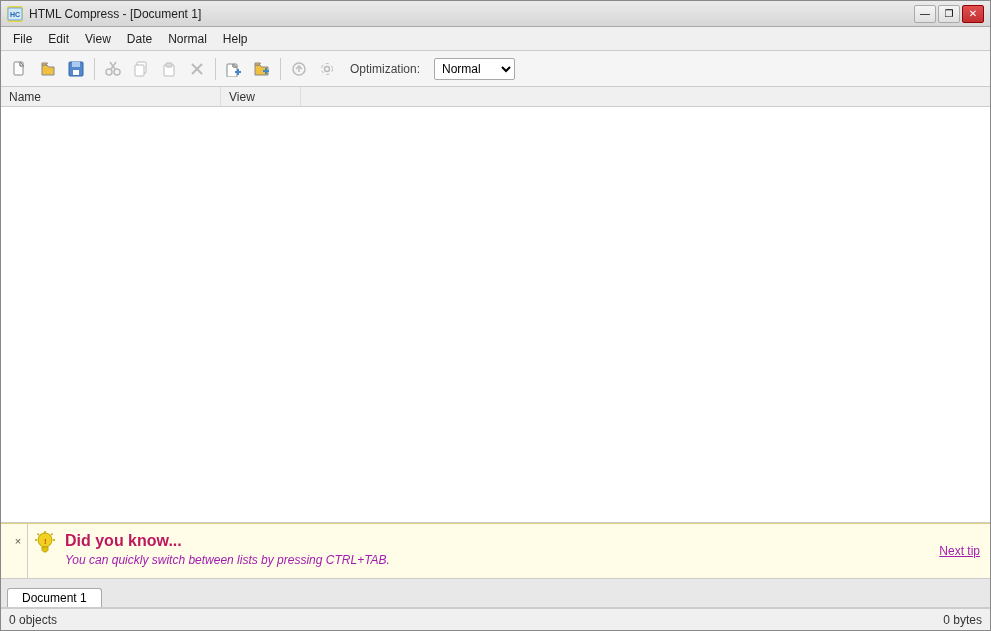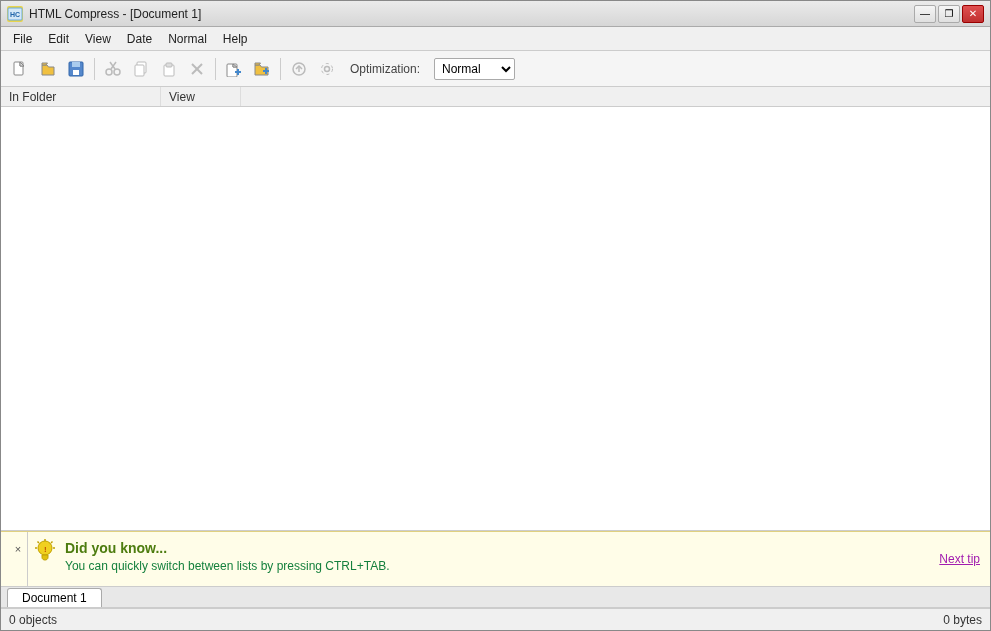--- a/index.html
+++ b/index.html
@@ -200,27 +200,28 @@
       display: flex;
       align-items: center;
       justify-content: center;
       margin-top: -2px;
     }
     .tip-content {
       flex: 1;
     }
     .tip-title {
       font-weight: bold;
-      font-size: 14px;
-      color: #4d7c0f;
+      font-size: 16px;
+      color: #be185d;
       margin-bottom: 3px;
     }
     .tip-text {
       font-size: 12px;
-      color: #15803d;
+      color: #a21caf;
+      font-style: italic;
     }
     .tip-next-link {
       color: #a21caf;
       text-decoration: underline;
       cursor: pointer;
       font-size: 12px;
       flex-shrink: 0;
       align-self: center;
       white-space: nowrap;
     }
@@ -231,21 +232,21 @@
       background: #ccc;
       height: 100%;
       position: absolute;
       left: 26px;
       top: 0;
     }
 
     
     .doc-tabbar {
       background: #e8e8e8;
-      height: 22px;
+      height: 30px;
       display: flex;
       align-items: flex-end;
       padding: 0 6px;
       border-top: 1px solid #ccc;
       border-bottom: 1px solid #ccc;
     }
     .doc-tab {
       padding: 2px 14px;
       background: #d0d0d0;
       border: 1px solid #aaa;
@@ -404,21 +405,21 @@
       <option>High</option>
       <option>Maximum</option>
       <option>Custom</option>
     </select>
   </div>
 
   <div class="main-content">
 
     <div class="file-list">
       <div class="file-list-header">
-        <div class="file-list-header-cell col-folder">In Folder</div>
+        <div class="file-list-header-cell col-name">Name</div>
         <div class="file-list-header-cell col-size">View</div>
       </div>
       <div class="file-list-body"></div>
     </div>
 
     <div class="tip-panel">
       <div class="tip-close-btn">×</div>
       <div class="tip-vsep"></div>
       <div class="tip-icon">
         <svg class="lightbulb-svg" viewBox="0 0 22 28" fill="none" xmlns="http://www.w3.org/2000/svg">

